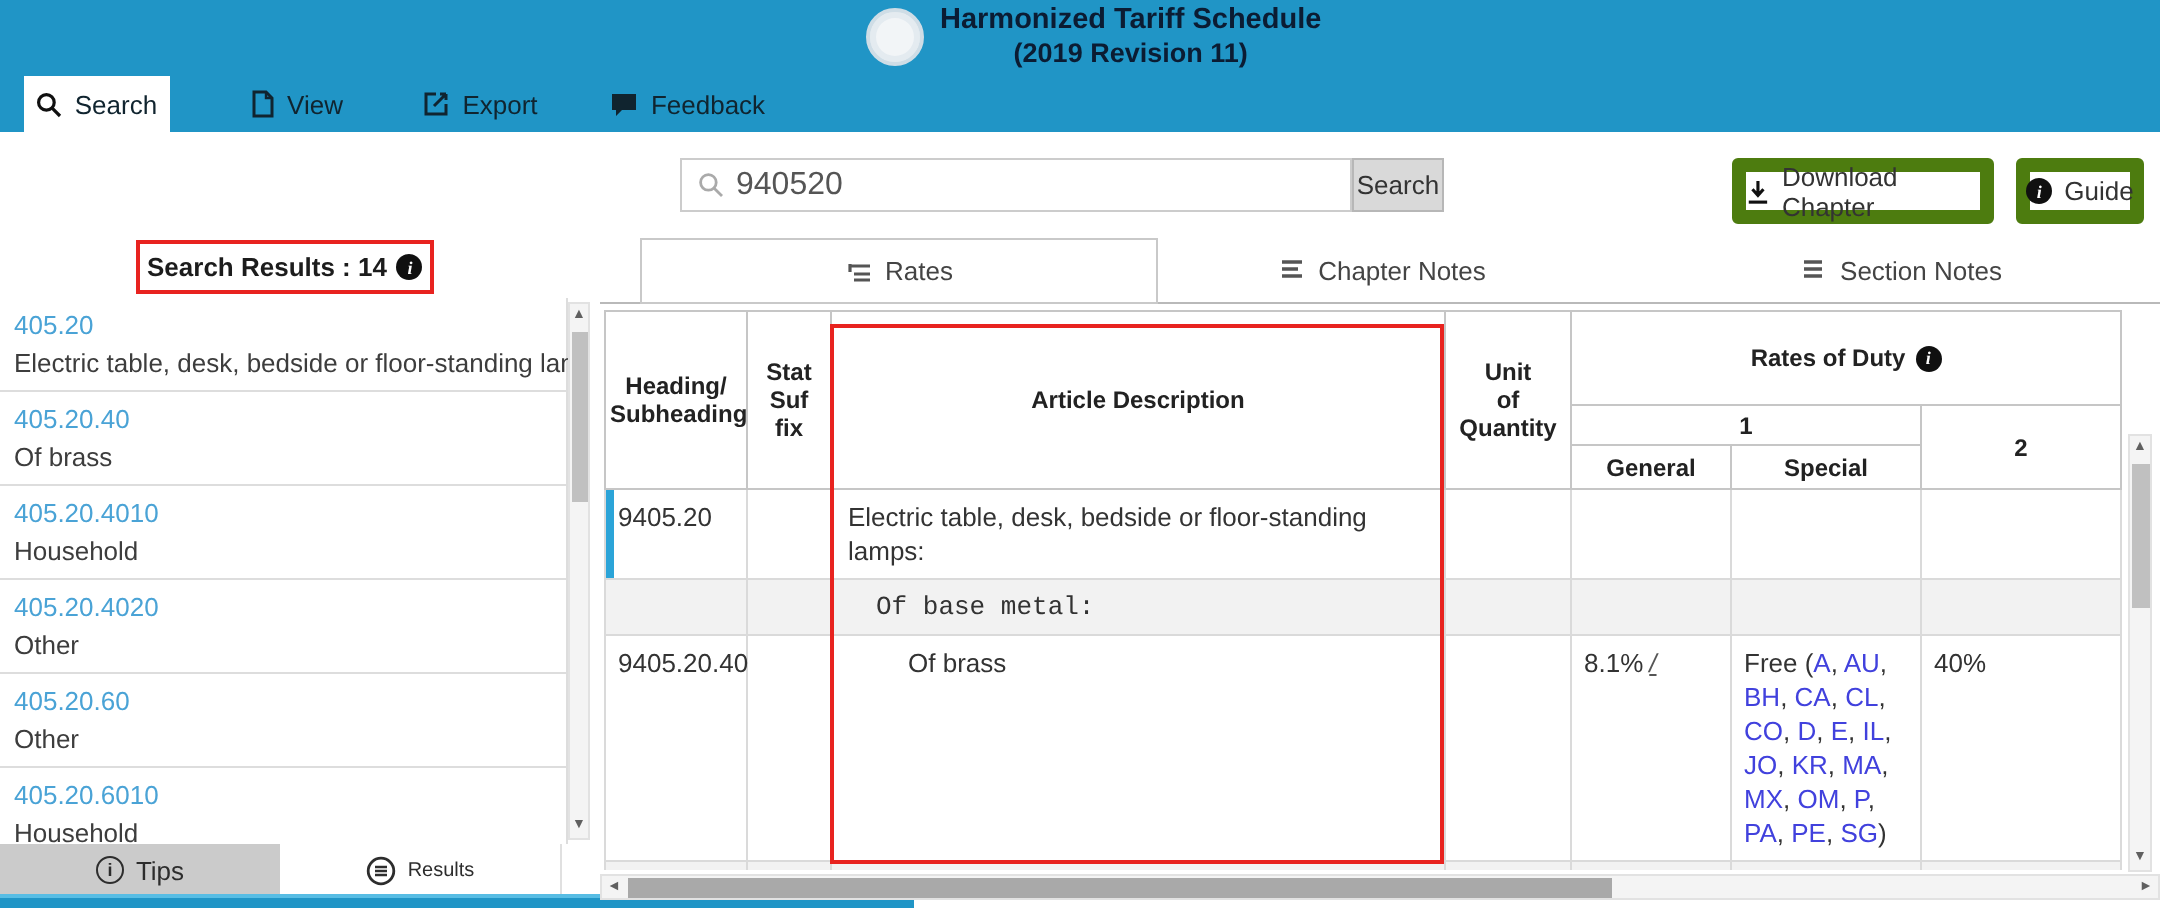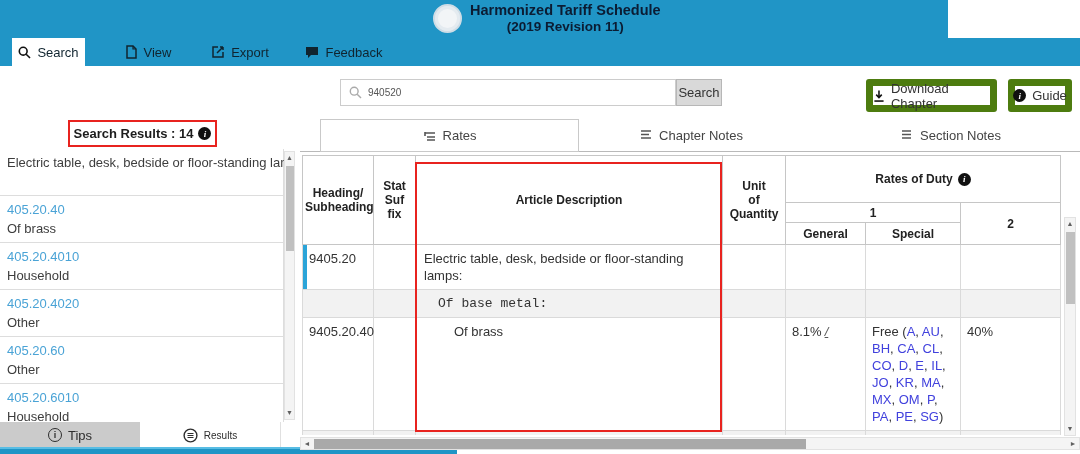--- a/index.html
+++ b/index.html
@@ -1,38 +1,38 @@
 <!DOCTYPE html>
 <html><head>
 <meta charset="utf-8">
 <style>
   * { margin:0; padding:0; box-sizing:border-box; }
   html,body { background:#e9e9e9; }
   body { font-family:"Liberation Sans","DejaVu Sans",sans-serif; }
   #screen { position:relative; width:1080px; height:454px; background:#fff; overflow:hidden; }
 
   
-  .top-header { position:absolute; left:0; top:0; width:948px; height:38px; background:#2095c6; }
+  .top-header { position:absolute; left:0; top:0; width:1080px; height:38px; background:#2095c6; }
   .logo { position:absolute; left:433px; top:4px; width:29px; height:29px; border-radius:50%;
           background:#f2f5f7; border:2px solid #cfdde6; box-shadow:inset 0 0 0 3px #e4ebf0; }
   .title-block { position:absolute; left:470px; top:2px; text-align:center; color:#0b1c33; font-weight:bold; }
   .title-line1 { font-size:14.5px; line-height:17px; }
   .title-line2 { font-size:13.5px; line-height:15px; }
 
   
   .nav-bar { position:absolute; left:0; top:38px; width:1080px; height:28px; background:#2095c6; }
   .nav-tab { position:absolute; top:0; height:28px; display:flex; align-items:center; justify-content:center;
              gap:6px; font-size:13px; color:#10242f; cursor:pointer; }
   .nav-tab.active { background:#fff; }
   .nav-tab svg { display:block; }
 
   
   .search-input { position:absolute; left:340px; top:79px; width:336px; height:27px; border:1px solid #ccc;
                   background:#fff; display:flex; align-items:center; gap:6px; padding:0 8px; }
-  .search-input .q { font-size:10px; color:#555; border:0; outline:none; width:260px; font-family:inherit; background:transparent; }
+  .search-input .q { font-size:16px; color:#555; border:0; outline:none; width:260px; font-family:inherit; background:transparent; }
   .search-btn { position:absolute; left:676px; top:79px; width:46px; height:27px; background:#d9d9d9;
                 border:1px solid #b7b7b7; font-size:13px; color:#333; display:flex; align-items:center; justify-content:center; cursor:pointer; }
   .tool-btn { position:absolute; top:79px; height:33px; background:#fff; border:7px solid #4d7c0f; border-radius:3px;
               display:flex; align-items:center; justify-content:center; gap:6px; font-size:13px; color:#333; cursor:pointer; }
   .dl-btn { left:866px; width:131px; }
   .guide-btn { left:1008px; width:64px; }
 
   
   .info-dot { display:inline-flex; width:13px; height:13px; border-radius:50%; background:#101010; color:#fff;
               font-size:9px; font-weight:bold; font-family:"Liberation Serif",serif; font-style:italic;
@@ -161,20 +161,21 @@
     <span>Guide</span>
   </div>
 
   <div class="results-header-box">
     <span class="t">Search Results : 14</span>
     <span class="info-dot">i</span>
   </div>
 
   <div class="results-list">
       <div class="result-card">
+        <a class="result-code">405.20</a>
         <div class="result-desc">Electric table, desk, bedside or floor-standing lamps:</div>
       </div>
       <div class="result-card">
         <a class="result-code">405.20.40</a>
         <div class="result-desc">Of brass</div>
       </div>
       <div class="result-card">
         <a class="result-code">405.20.4010</a>
         <div class="result-desc">Household</div>
       </div>

